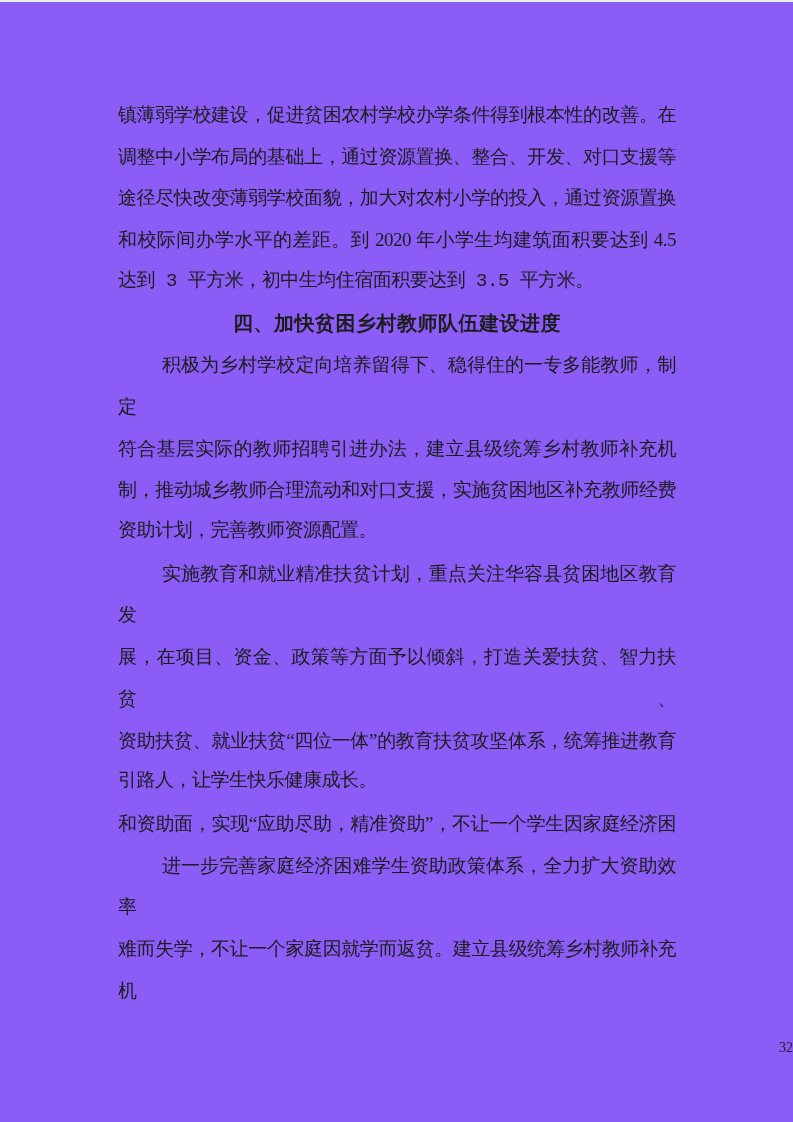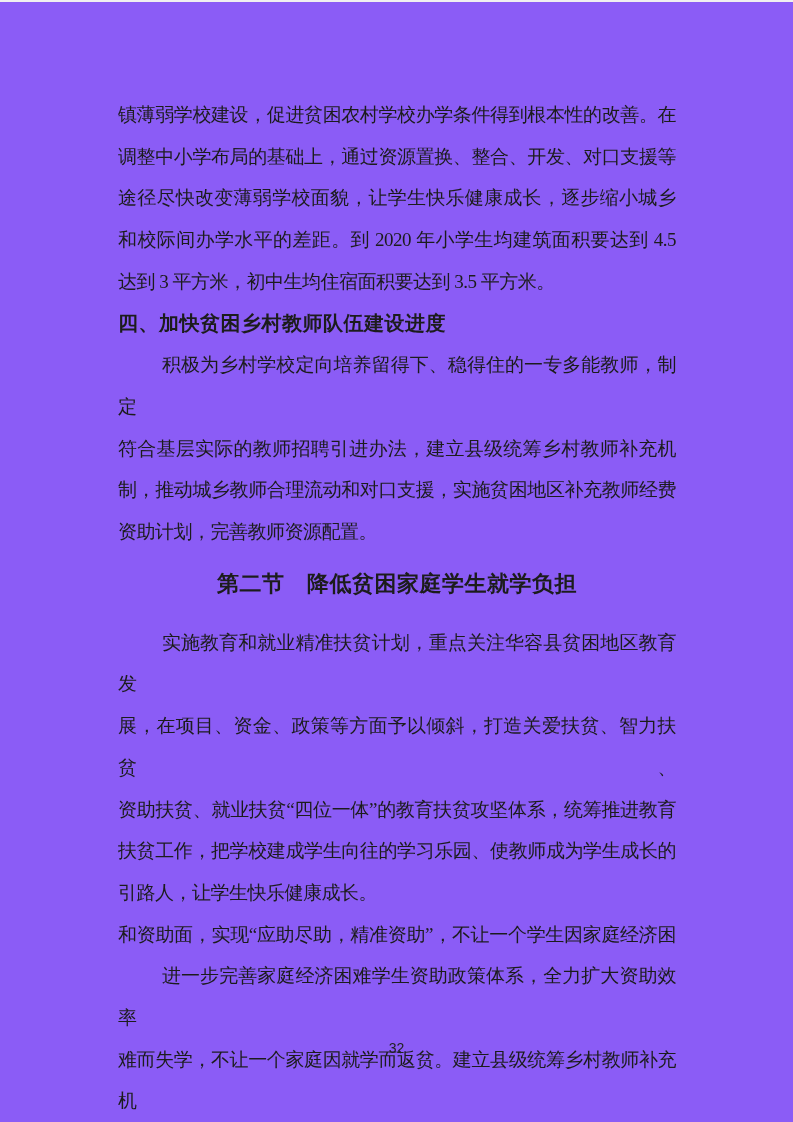--- a/index.html
+++ b/index.html
@@ -32,79 +32,78 @@
     font-size: 19px;
     line-height: 41.7px;
     letter-spacing: -0.5px;
     text-align: justify;
     text-align-last: justify;
     word-break: break-all;
     white-space: normal;
   }
   .line.para-end {
     text-align-last: left;
+    font-family: Liberation Mono, monospace;
   }
   .line.first-indent {
     text-indent: 44px;
   }
   .h-left {
     font-family: "Liberation Sans", "DejaVu Sans", sans-serif;
     font-weight: bold;
     font-size: 20px;
     line-height: 41.7px;
-    text-align: left;
+    text-align: center;
     letter-spacing: 0.5px;
   }
   .h-center {
     font-family: "Liberation Sans", "DejaVu Sans", sans-serif;
     font-weight: bold;
     font-size: 22px;
     line-height: 44px;
     text-align: center;
     margin-top: 9px;
     margin-bottom: 16px;
     letter-spacing: 0.5px;
   }
   .page-number {
     position: absolute;
     top: 1036px;
     left: 0;
     width: 100%;
-    text-align: center;
+    text-align: right;
     font-size: 14px;
     line-height: 20px;
     color: #222222;
-    font-family: Liberation Sans, sans-serif;
+    font-family: Liberation Serif, serif;
   }
 </style>
 </head>
 <body>
 
 <div class="page">
   <div class="content" id="doc-content">
       <div class="paragraph">
         <div class="line">镇薄弱学校建设，促进贫困农村学校办学条件得到根本性的改善。在</div>
         <div class="line">调整中小学布局的基础上，通过资源置换、整合、开发、对口支援等</div>
-        <div class="line">途径尽快改变薄弱学校面貌，让学生快乐健康成长，逐步缩小城乡</div>
+        <div class="line">途径尽快改变薄弱学校面貌，加大对农村小学的投入，通过资源置换</div>
         <div class="line">和校际间办学水平的差距。到 2020 年小学生均建筑面积要达到 4.5</div>
         <div class="line para-end">达到 3 平方米，初中生均住宿面积要达到 3.5 平方米。</div>
       </div>
       <div class="h-left">四、加快贫困乡村教师队伍建设进度</div>
       <div class="paragraph">
         <div class="line first-indent">积极为乡村学校定向培养留得下、稳得住的一专多能教师，制定</div>
         <div class="line">符合基层实际的教师招聘引进办法，建立县级统筹乡村教师补充机</div>
         <div class="line">制，推动城乡教师合理流动和对口支援，实施贫困地区补充教师经费</div>
         <div class="line para-end">资助计划，完善教师资源配置。</div>
       </div>
-      <div class="h-center">第二节　降低贫困家庭学生就学负担</div>
       <div class="paragraph">
         <div class="line first-indent">实施教育和就业精准扶贫计划，重点关注华容县贫困地区教育发</div>
         <div class="line">展，在项目、资金、政策等方面予以倾斜，打造关爱扶贫、智力扶贫、</div>
         <div class="line">资助扶贫、就业扶贫“四位一体”的教育扶贫攻坚体系，统筹推进教育</div>
-        <div class="line">扶贫工作，把学校建成学生向往的学习乐园、使教师成为学生成长的</div>
         <div class="line para-end">引路人，让学生快乐健康成长。</div>
       </div>
       <div class="paragraph">
         <div class="line">和资助面，实现“应助尽助，精准资助”，不让一个学生因家庭经济困</div>
         <div class="line first-indent">进一步完善家庭经济困难学生资助政策体系，全力扩大资助效率</div>
         <div class="line">难而失学，不让一个家庭因就学而返贫。建立县级统筹乡村教师补充机</div>
       </div>
     </div>
   <div class="page-number">32</div>
 </div>

